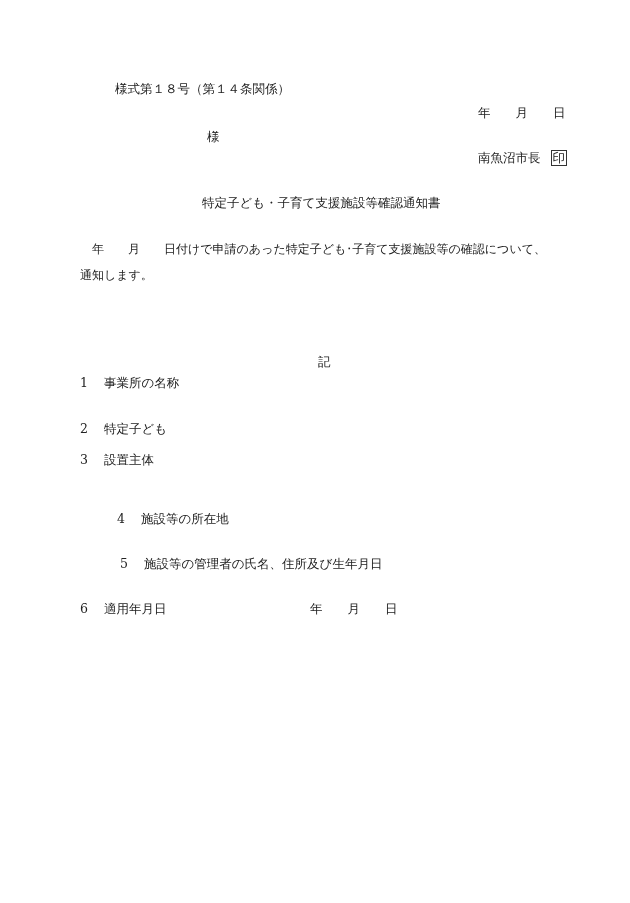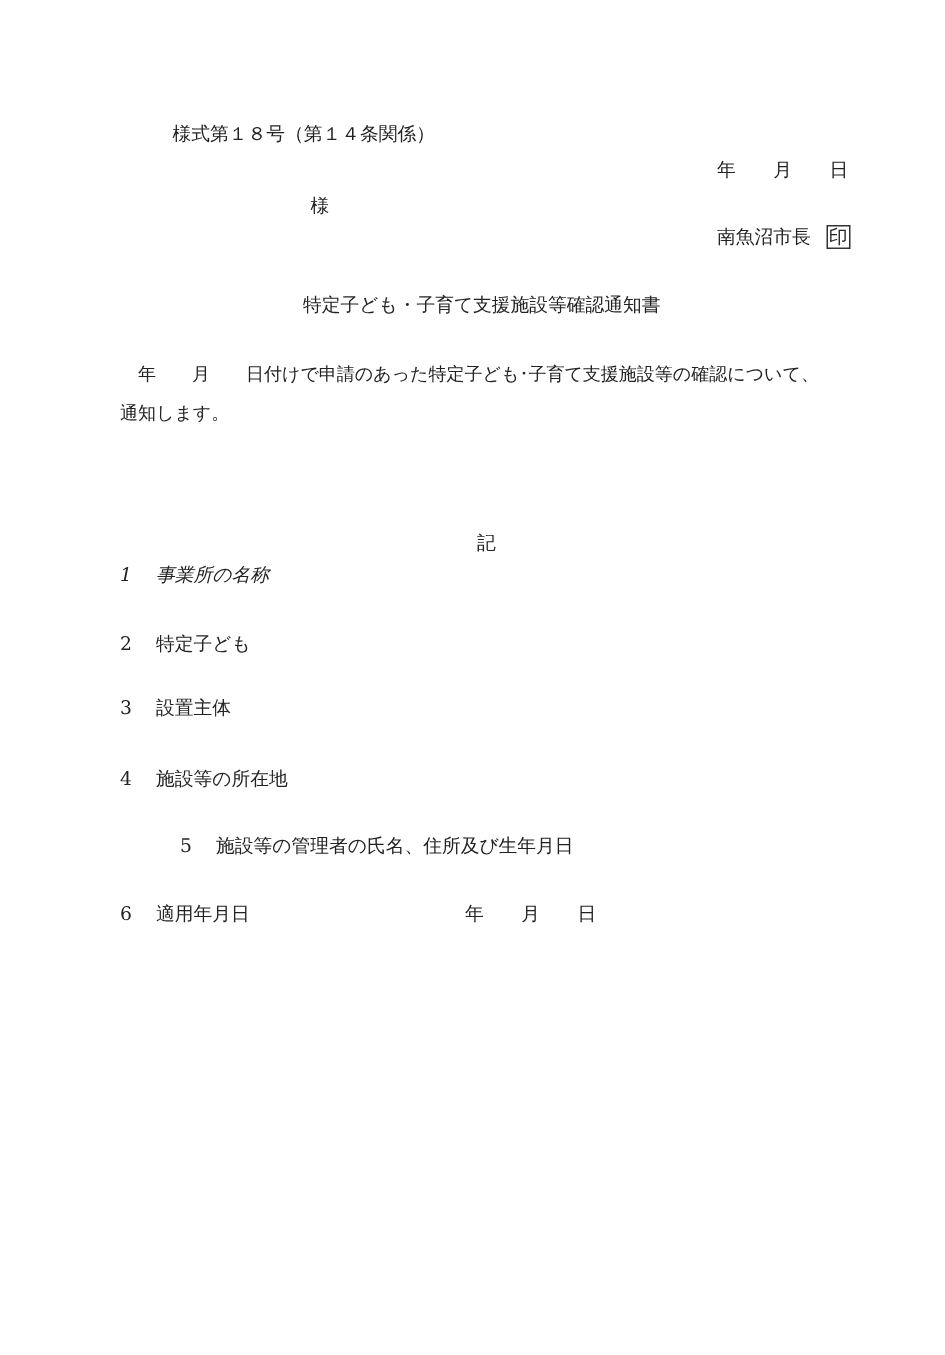--- a/index.html
+++ b/index.html
@@ -25,20 +25,20 @@
 
   <div class="abs" style="left:202px;top:195px;">特定子ども・子育て支援施設等確認通知書</div>
 
   <div class="para" style="top:236px;">
     <div><span>　年　　月　　日付けで申請のあった特定子ども･子育て支援施設等の確認について、</span></div>
     <div><span>通知します。</span></div>
   </div>
 
   <div class="abs" style="left:318px;top:354px;">記</div>
 
-  <div class="item" style="top:375px;font-style:italic;"><span class="num">1</span><span>事業所の名称</span></div>
+  <div class="item" style="top:375px;"><span class="num">1</span><span>事業所の名称</span></div>
   <div class="item" style="top:421px;"><span class="num">2</span><span>特定子ども</span></div>
-  <div class="item" style="top:464px;"><span class="num">3</span><span>設置主体</span></div>
-  <div class="item" style="top:511px;"><span class="num">4</span><span>施設等の所在地</span></div>
+  <div class="item" style="top:452px;"><span class="num">3</span><span>設置主体</span></div>
+  <div class="item" style="top:511px;margin-left:37px;"><span class="num">4</span><span>施設等の所在地</span></div>
   <div class="item" style="top:556px;margin-left:40px;"><span class="num">5</span><span>施設等の管理者の氏名、住所及び生年月日</span></div>
   <div class="item" style="top:601px;"><span class="num">6</span><span>適用年月日</span></div>
   <div class="abs" style="left:310px;top:601px;white-space:pre;">年　　月　　日</div>
 </div>
 
 </body></html>

